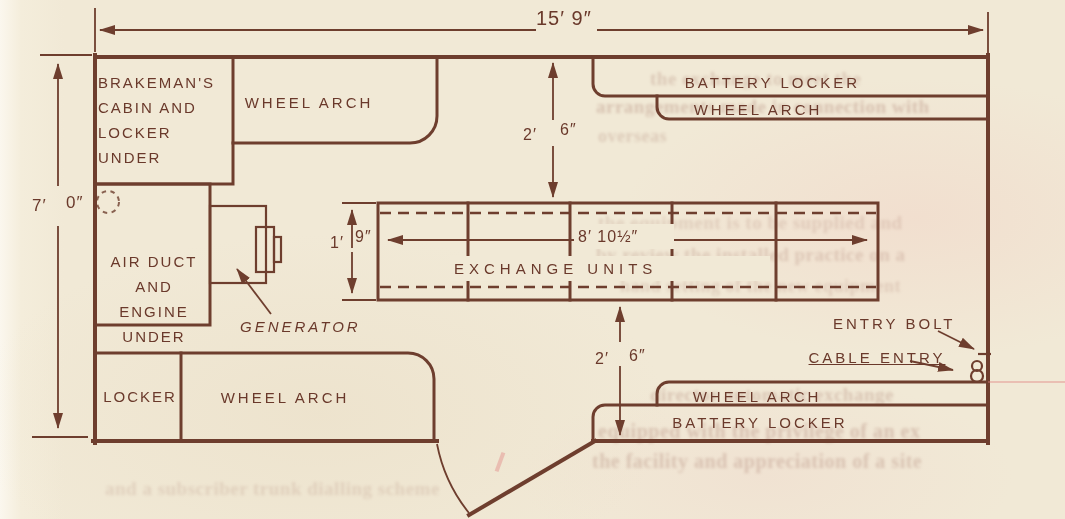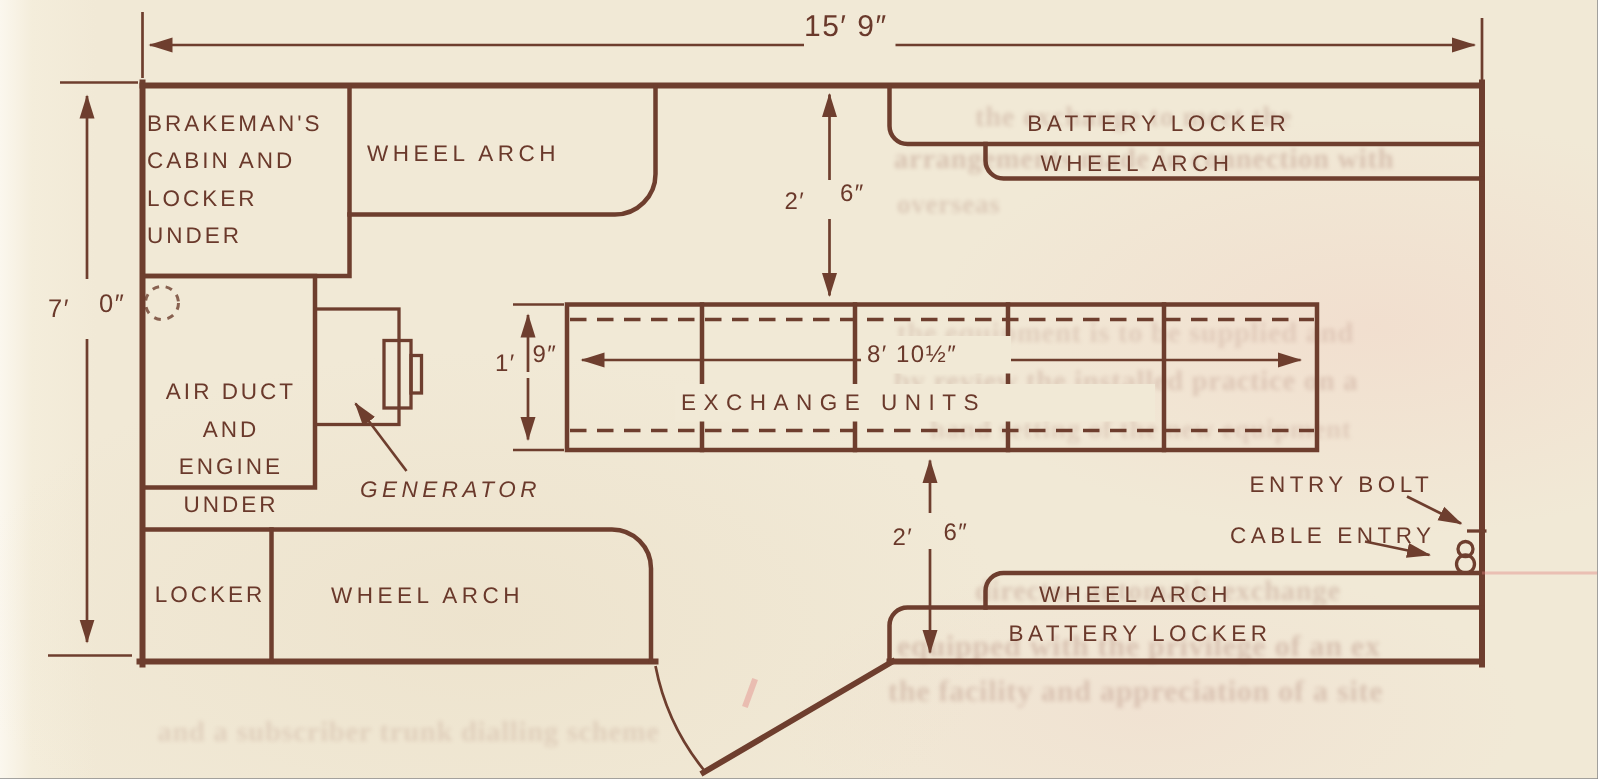--- a/index.html
+++ b/index.html
@@ -133,21 +133,21 @@
 AND
 ENGINE
 UNDER</div>
       <div class="lbl" style="left: 240px; top: 314px; width: 120px; text-align: left; font-size: 15px; letter-spacing: 3px; font-style: italic;">GENERATOR</div>
       <div class="lbl" style="left: 98px; top: 384px; width: 84px; text-align: center; font-size: 15px; letter-spacing: 2px;">LOCKER</div>
       <div class="lbl" style="left: 210px; top: 385px; width: 150px; text-align: center; font-size: 15px; letter-spacing: 3px;">WHEEL ARCH</div>
       <div class="lbl" style="left: 692px; top: 384px; width: 130px; text-align: center; font-size: 15px; letter-spacing: 3px;">WHEEL ARCH</div>
       <div class="lbl" style="left: 660px; top: 410px; width: 200px; text-align: center; font-size: 15px; letter-spacing: 3px;">BATTERY LOCKER</div>
       <div class="lbl bg" style="left: 450px; top: 256px; width: 312px; font-size: 15px; letter-spacing: 5px;">EXCHANGE UNITS</div>
       <div class="lbl" style="left: 833px; top: 311px; width: 140px; text-align: left; font-size: 15px; letter-spacing: 3px;">ENTRY BOLT</div>
-      <div class="lbl" style="left: 797px; top: 345px; width: 160px; text-align: right; font-size: 15px; letter-spacing: 3px;">CABLE ENTRY</div>
+      <div class="lbl" style="left: 797px; top: 345px; width: 160px; text-align: center; font-size: 15px; letter-spacing: 3px; text-decoration: underline;">CABLE ENTRY</div>
       <div class="lbl" style="left: 536px; top: 6px; width: 58px; text-align: left; font-size: 20px; letter-spacing: 1px;">15′  9″</div>
       <div class="lbl" style="left: 32px; top: 193px; width: 22px; text-align: left; font-size: 17px; letter-spacing: 1px;">7′</div>
       <div class="lbl" style="left: 66px; top: 190px; width: 26px; text-align: left; font-size: 17px; letter-spacing: 1px;">0″</div>
       <div class="lbl" style="left: 523px; top: 122px; width: 22px; text-align: left; font-size: 16px; letter-spacing: 1px;">2′</div>
       <div class="lbl" style="left: 560px; top: 117px; width: 24px; text-align: left; font-size: 16px; letter-spacing: 1px;">6″</div>
       <div class="lbl" style="left: 595px; top: 346px; width: 22px; text-align: left; font-size: 16px; letter-spacing: 1px;">2′</div>
       <div class="lbl" style="left: 629px; top: 343px; width: 24px; text-align: left; font-size: 16px; letter-spacing: 1px;">6″</div>
       <div class="lbl" style="left: 330px; top: 230px; width: 20px; text-align: left; font-size: 16px; letter-spacing: 1px;">1′</div>
       <div class="lbl" style="left: 355px; top: 224px; width: 24px; text-align: left; font-size: 16px; letter-spacing: 1px;">9″</div>
       <div class="lbl bg" style="left: 574px; top: 224px; width: 92px; text-align: left; font-size: 16px; letter-spacing: 1px;">8′  10½″</div>

